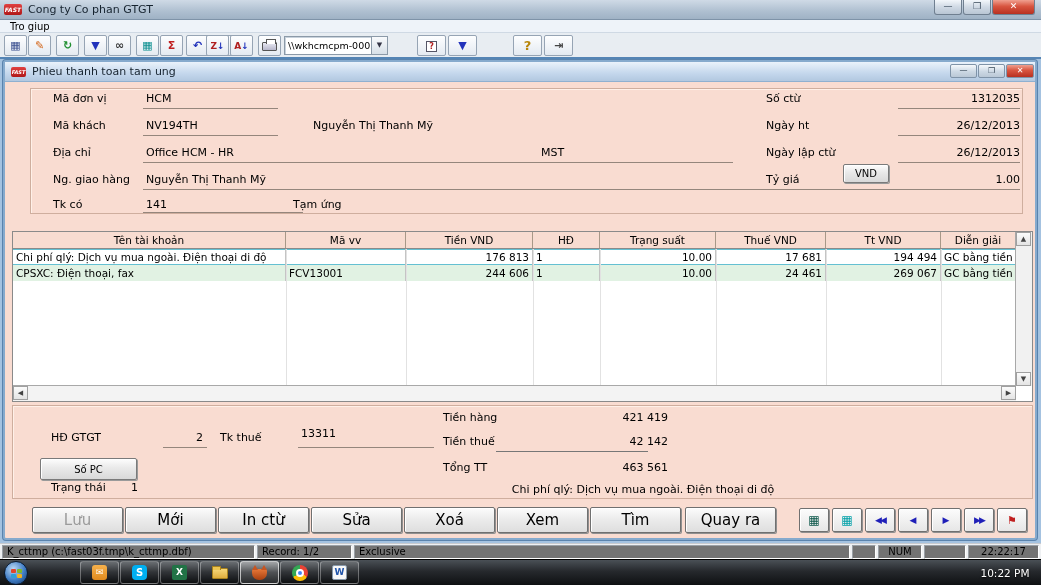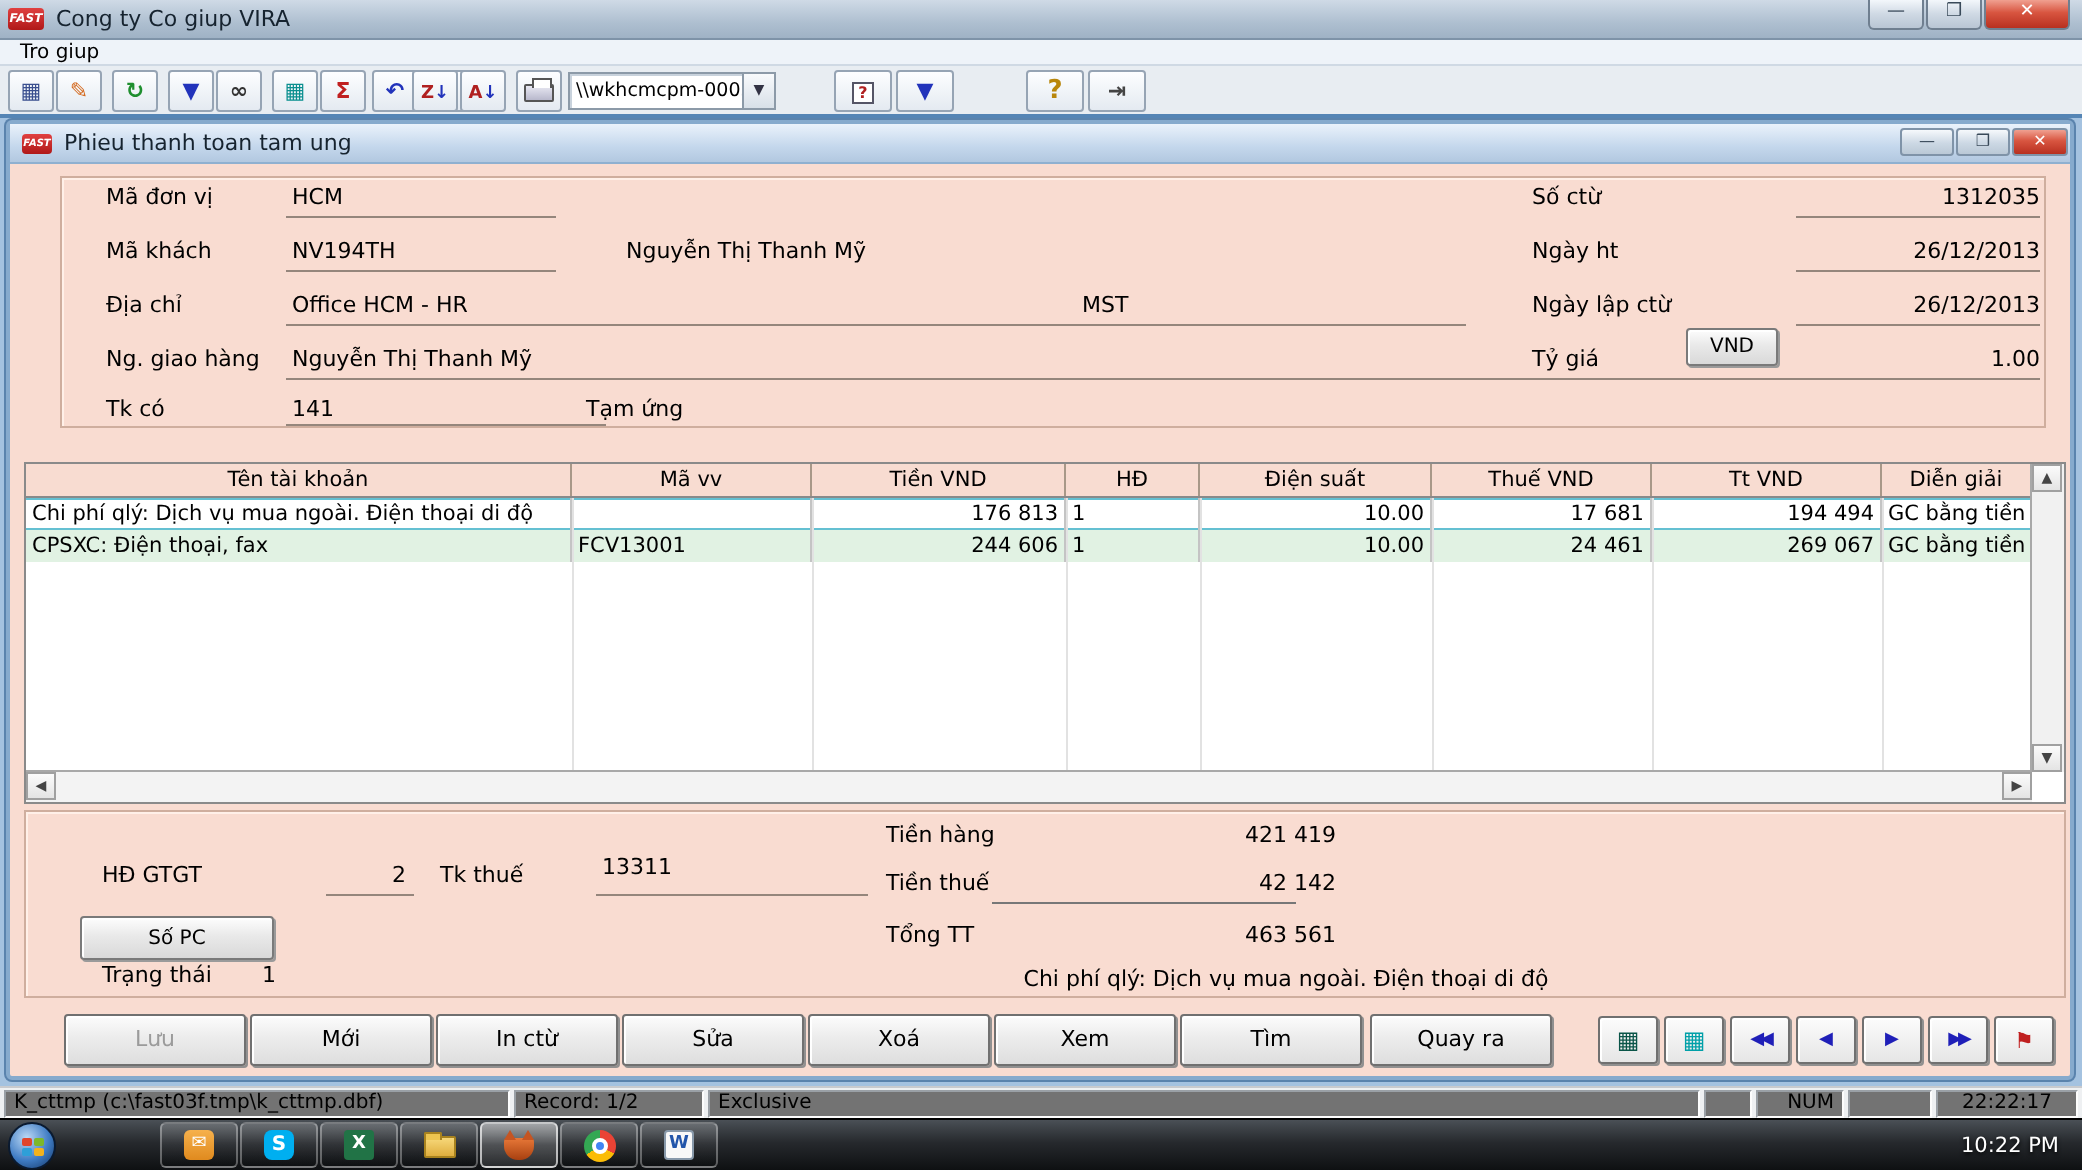--- a/index.html
+++ b/index.html
@@ -69,21 +69,21 @@
   .gbody-lines { position:absolute; top:17px; bottom:16px; left:0; width:1003px; pointer-events:none; }
   .gbody-lines .vl { position:absolute; top:0; bottom:0; width:0; border-right:1px solid #e2e2e2; }
 
   .vs { position:absolute; right:0; top:0; width:17px; height:154px; background:#f1f1f1; border-left:1px solid #a8a8a8; }
   .hs { position:absolute; left:0; bottom:0; width:1003px; height:16px; background:#f3f3f3; border-top:1px solid #a8a8a8; }
   .sbtn { position:absolute; width:15px; height:14px; border:1px solid #a0a0a0; background:linear-gradient(#fbfbfb,#e4e4e4); text-align:center; font-size:7px; line-height:13px; color:#444; }
 
   
   .pbtn { position:absolute; top:445px; width:91px; height:26px; border:1px solid #707070; border-radius:2px;
     background:linear-gradient(#fcfcfc,#ececec 45%,#dedede); box-shadow:inset 1px 1px 0 #fff,1px 1px 0 #909090;
-    text-align:center; line-height:24px; font-size:11px; }
+    text-align:center; line-height:24px; font-size:15px; }
   .pbtn.disabled { color:#9b9b9b; }
   .ibtn { position:absolute; top:446px; width:30px; height:24px; border:1px solid #707070; border-radius:2px;
     background:linear-gradient(#fcfcfc,#e6e6e6); box-shadow:inset 1px 1px 0 #fff,1px 1px 0 #909090;
     display:flex; align-items:center; justify-content:center; }
   .navg { color:#1f1fb8; font-size:9px; letter-spacing:-2px; font-weight:bold; }
 
   
   .statusbar { position:absolute; left:0; top:543px; width:1041px; height:16px; background:#eef0f2; border-top:1px solid #c8cace; }
   .seg { position:absolute; top:1px; height:14px; border:1px solid; border-color:#9aa0a6 #fdfdfd #fdfdfd #9aa0a6; background:#737373;
     font-size:10px; line-height:12px; padding:0 4px; white-space:nowrap; overflow:hidden; }
@@ -112,21 +112,21 @@
   .fox::before, .fox::after { content:""; position:absolute; top:-4px; border:solid transparent; border-width:0 3px 5px 3px; border-bottom-color:#c65522; }
   .fox::before { left:0; } .fox::after { right:0; }
   .fw { width:15px; height:15px; background:#f8f8f8; border:1px solid #8899aa; border-radius:2px; color:#2255aa; font-weight:bold; font-size:9px; text-align:center; line-height:13px; }
   .clock { position:absolute; left:975px; top:0; width:60px; height:26px; color:#fff; font-size:10.5px; display:flex; align-items:center; justify-content:center; text-shadow:0 1px 2px #000; }
 </style>
 </head>
 <body>
 
 <div class="titlebar">
   <div class="flogo" style="margin-left:4px">FAST</div>
-  <span class="title-text">Cong ty Co giup VIRA</span>
+  <span class="title-text">Cong ty Co phan GTGT</span>
 </div>
 <div class="winbtn" style="left:934px;width:28px">—</div>
 <div class="winbtn" style="left:963px;width:28px">❒</div>
 <div class="winbtn close" style="left:992px;width:43px">✕</div>
 
 <div class="menubar">
   <span class="menu-item">Tro giup</span>
 </div>
 
 <div class="toolbar">
@@ -212,21 +212,21 @@
     <span class="val r" style="left:867px;top:84px;width:122px">1.00</span>
   </div>
 
 
   <div class="grid">
     <div class="grow ghead">
       <div class="gc c0">Tên tài khoản</div>
       <div class="gc c1">Mã vv</div>
       <div class="gc c2">Tiền VND</div>
       <div class="gc c3">HĐ</div>
-      <div class="gc c4">Điện suất</div>
+      <div class="gc c4">Trạng suất</div>
       <div class="gc c5">Thuế VND</div>
       <div class="gc c6">Tt VND</div>
       <div class="gc c7">Diễn giải</div>
     </div>
     <div class="grow row-sel" style="top:17px">
       <div class="gc c0">Chi phí qlý: Dịch vụ mua ngoài. Điện thoại di độ</div>
       <div class="gc c1"></div>
       <div class="gc c2 num">176 813</div>
       <div class="gc c3">1</div>
       <div class="gc c4 num">10.00</div>
@@ -317,21 +317,21 @@
   <div class="ibtn" style="left:992px">
       <span style="color:#c02020;font-size:11px">⚑</span>
     </div>
 </div>
 
 <div class="statusbar">
   <div class="seg" style="left:2px;width:253px">K_cttmp (c:\fast03f.tmp\k_cttmp.dbf)</div>
   <div class="seg" style="left:257px;width:95px">Record: 1/2</div>
   <div class="seg" style="left:354px;width:496px">Exclusive</div>
   <div class="seg" style="left:852px;width:24px"></div>
-  <div class="seg" style="left:878px;width:44px;text-align:right">NUM</div>
+  <div class="seg" style="left:878px;width:44px;text-align:center">NUM</div>
   <div class="seg" style="left:924px;width:42px"></div>
   <div class="seg" style="left:968px;width:71px;text-align:center">22:22:17</div>
 </div>
 
 <div class="taskbar">
   <div class="orb">
     <div class="flag">
       <span style="background:#e0452c"></span>
         <span style="background:#7db82a"></span>
       <span style="background:#2e9fd8"></span>

